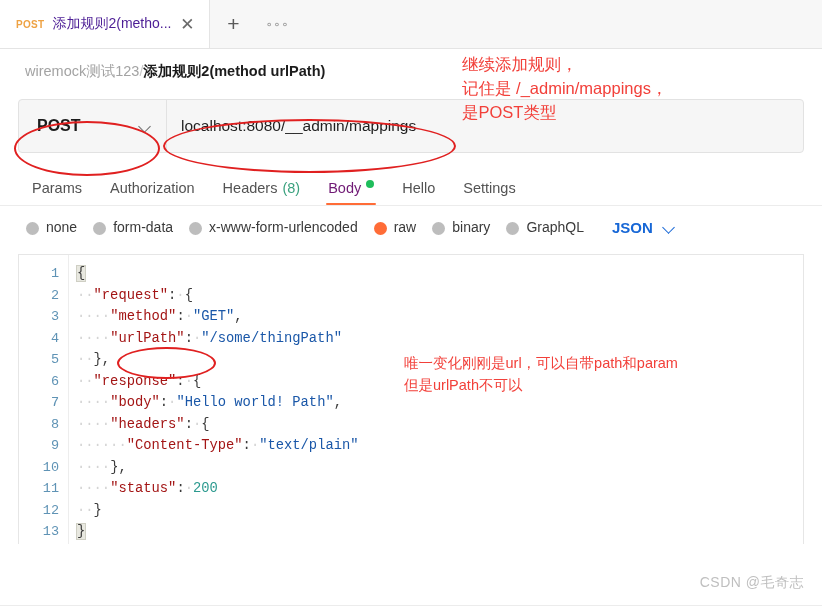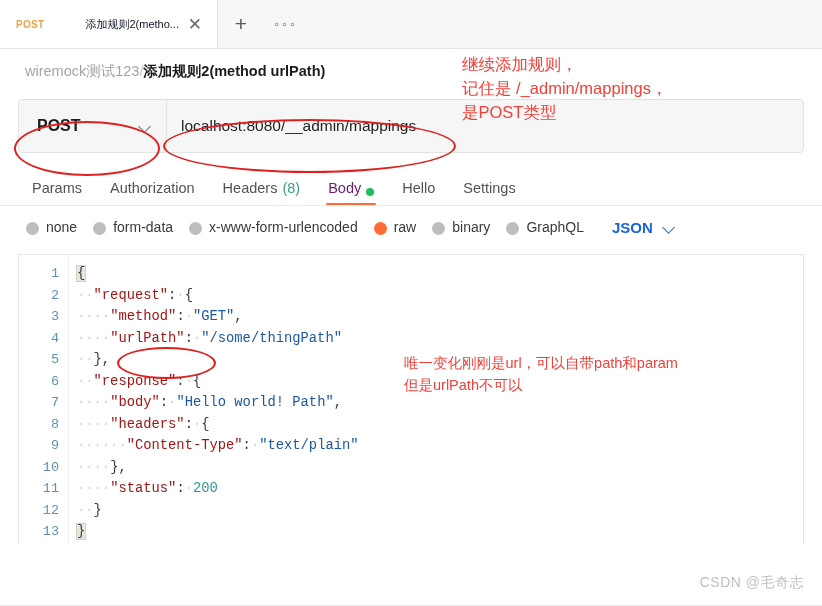--- a/index.html
+++ b/index.html
@@ -35,26 +35,25 @@
     border-right: 1px solid #e4e4e4;
     box-sizing: border-box;
   }
   .tab-method {
     font-size: 10px;
     font-weight: 700;
     color: #eea243;
     letter-spacing: 0.3px;
   }
   .tab-title {
-    font-size: 11px;
-    color: #0f172a;
+    font-size: 14px;
+    color: #4c1d95;
     white-space: nowrap;
     overflow: hidden;
     flex: 1;
-    margin-left: 33px;
   }
   .tab-close {
     color: #6b6b6b;
     font-size: 17px;
     line-height: 1;
     width: 16px;
     text-align: center;
     cursor: pointer;
   }
   .tab-new {
@@ -165,21 +164,21 @@
     gap: 0;
     border-bottom: 1px solid #ececec;
   }
   .rtab {
     position: relative;
     padding: 0 14px 9px 14px;
     font-size: 14.5px;
     color: #535353;
     cursor: pointer;
     display: flex;
-    align-items: flex-end;
+    align-items: flex-start;
     gap: 5px;
     white-space: nowrap;
     margin-top: 44px;
   }
   .rtab.active {
     color: #701a75;
   }
   .rtab.active::after {
     content: "";
     position: absolute;

